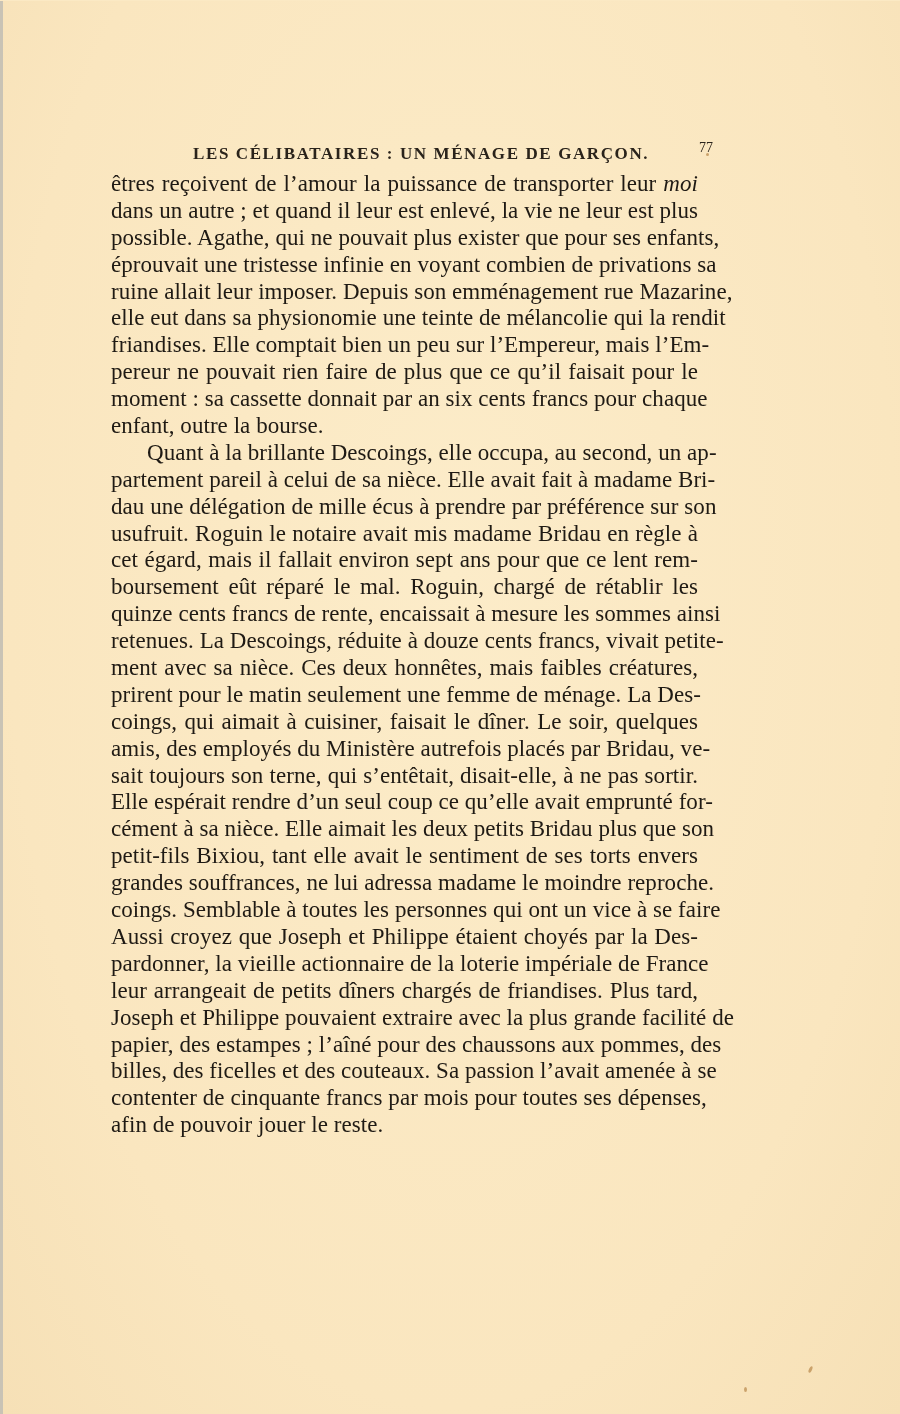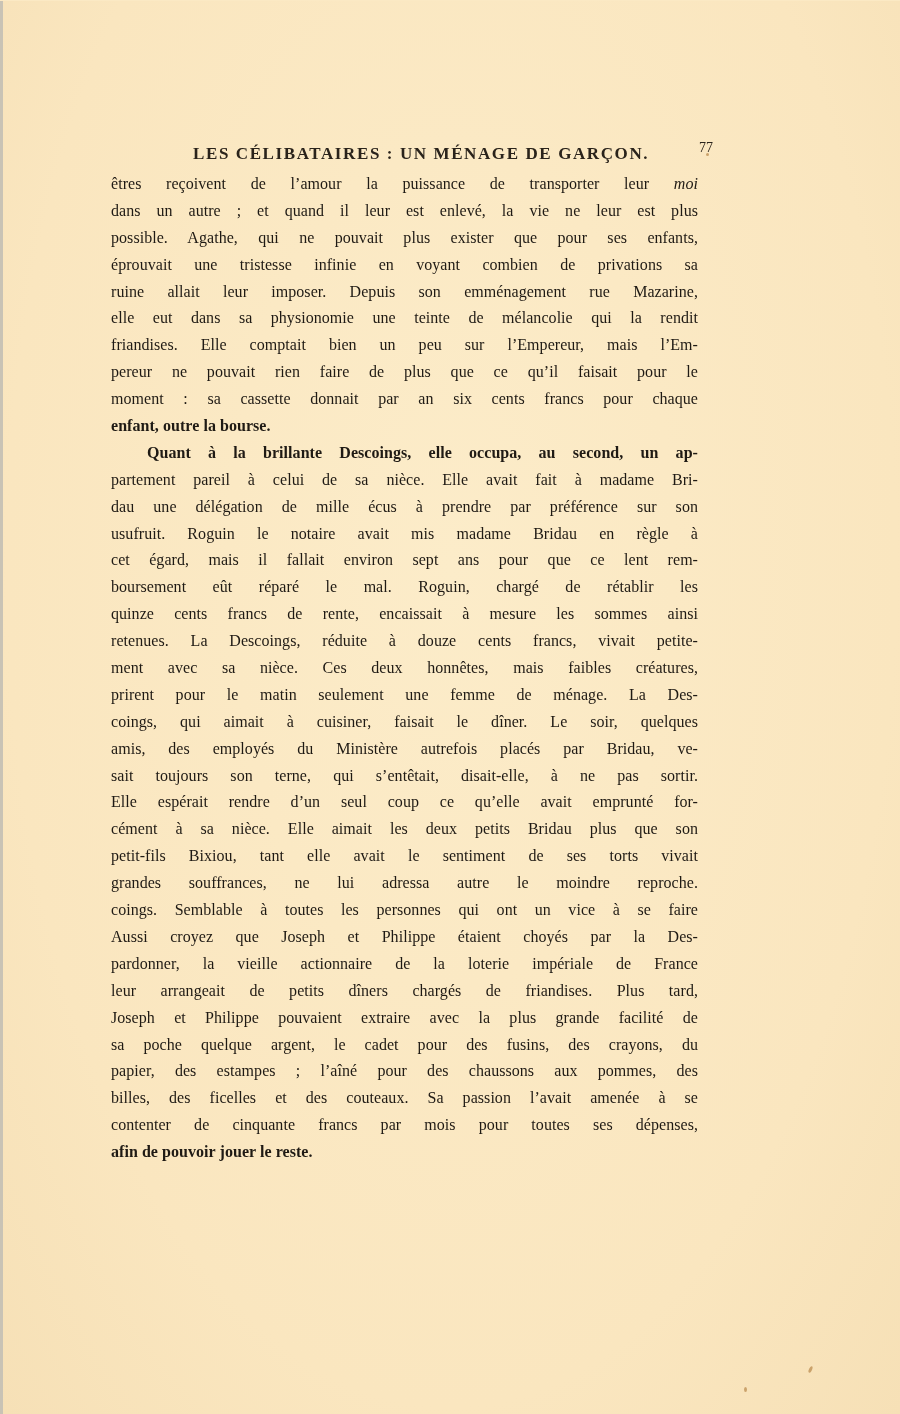--- a/index.html
+++ b/index.html
@@ -52,40 +52,38 @@
       font-weight: normal;
     }
     .text-block {
       position: absolute;
       left: 108px;
       top: 170px;
       width: 587px;
     }
     .para {
       margin: 0;
-      font-size: 16px;
+      font-size: 23px;
       line-height: 26.9px;
       text-align: justify;
       text-align-last: justify;
       letter-spacing: 0.05px;
     }
     .para .line {
       display: block;
       text-align: justify;
       text-align-last: justify;
       white-space: nowrap;
       height: 26.9px;
     }
     .para .line.last {
       text-align-last: left;
-      font-weight: bold;
     }
     .para .line.indent {
       padding-left: 36px;
-      font-weight: bold;
     }
     .italic { font-style: italic; }
     .speck {
       position: absolute;
       background: #b8884a;
       border-radius: 50%;
       opacity: 0.7;
     }
   </style>
 </head>
@@ -119,28 +117,27 @@
         <span class="line"><span>boursement eût réparé le mal. Roguin, chargé de rétablir les</span></span>
         <span class="line"><span>quinze cents francs de rente, encaissait à mesure les sommes ainsi</span></span>
         <span class="line"><span>retenues. La Descoings, réduite à douze cents francs, vivait petite-</span></span>
         <span class="line"><span>ment avec sa nièce. Ces deux honnêtes, mais faibles créatures,</span></span>
         <span class="line"><span>prirent pour le matin seulement une femme de ménage. La Des-</span></span>
         <span class="line"><span>coings, qui aimait à cuisiner, faisait le dîner. Le soir, quelques</span></span>
         <span class="line"><span>amis, des employés du Ministère autrefois placés par Bridau, ve-</span></span>
         <span class="line"><span>sait toujours son terne, qui s’entêtait, disait-elle, à ne pas sortir.</span></span>
         <span class="line"><span>Elle espérait rendre d’un seul coup ce qu’elle avait emprunté for-</span></span>
         <span class="line"><span>cément à sa nièce. Elle aimait les deux petits Bridau plus que son</span></span>
-        <span class="line"><span>petit-fils Bixiou, tant elle avait le sentiment de ses torts vivait</span></span>
-        <span class="line"><span>grandes souffrances, ne lui adressa autre le moindre reproche.</span></span>
+        <span class="line"><span>petit-fils Bixiou, tant elle avait le sentiment de ses torts envers</span></span>
+        <span class="line"><span>grandes souffrances, ne lui adressa madame le moindre reproche.</span></span>
         <span class="line"><span>coings. Semblable à toutes les personnes qui ont un vice à se faire</span></span>
         <span class="line"><span>Aussi croyez que Joseph et Philippe étaient choyés par la Des-</span></span>
         <span class="line"><span>pardonner, la vieille actionnaire de la loterie impériale de France</span></span>
         <span class="line"><span>leur arrangeait de petits dîners chargés de friandises. Plus tard,</span></span>
         <span class="line"><span>Joseph et Philippe pouvaient extraire avec la plus grande facilité de</span></span>
-        <span class="line"><span>sa poche quelque argent, le cadet pour des fusins, des crayons, du</span></span>
         <span class="line"><span>papier, des estampes ; l’aîné pour des chaussons aux pommes, des</span></span>
         <span class="line"><span>billes, des ficelles et des couteaux. Sa passion l’avait amenée à se</span></span>
         <span class="line"><span>contenter de cinquante francs par mois pour toutes ses dépenses,</span></span>
         <span class="line last"><span>afin de pouvoir jouer le reste.</span></span>
       </p>
     </div>
 
   <span class="speck" style="left:806px;top:1365px;width:3px;height:7px;transform:rotate(25deg);"></span>
   <span class="speck" style="left:741px;top:1386px;width:3px;height:5px;"></span>
   <span class="speck" style="left:703px;top:152px;width:3px;height:3px;"></span>

